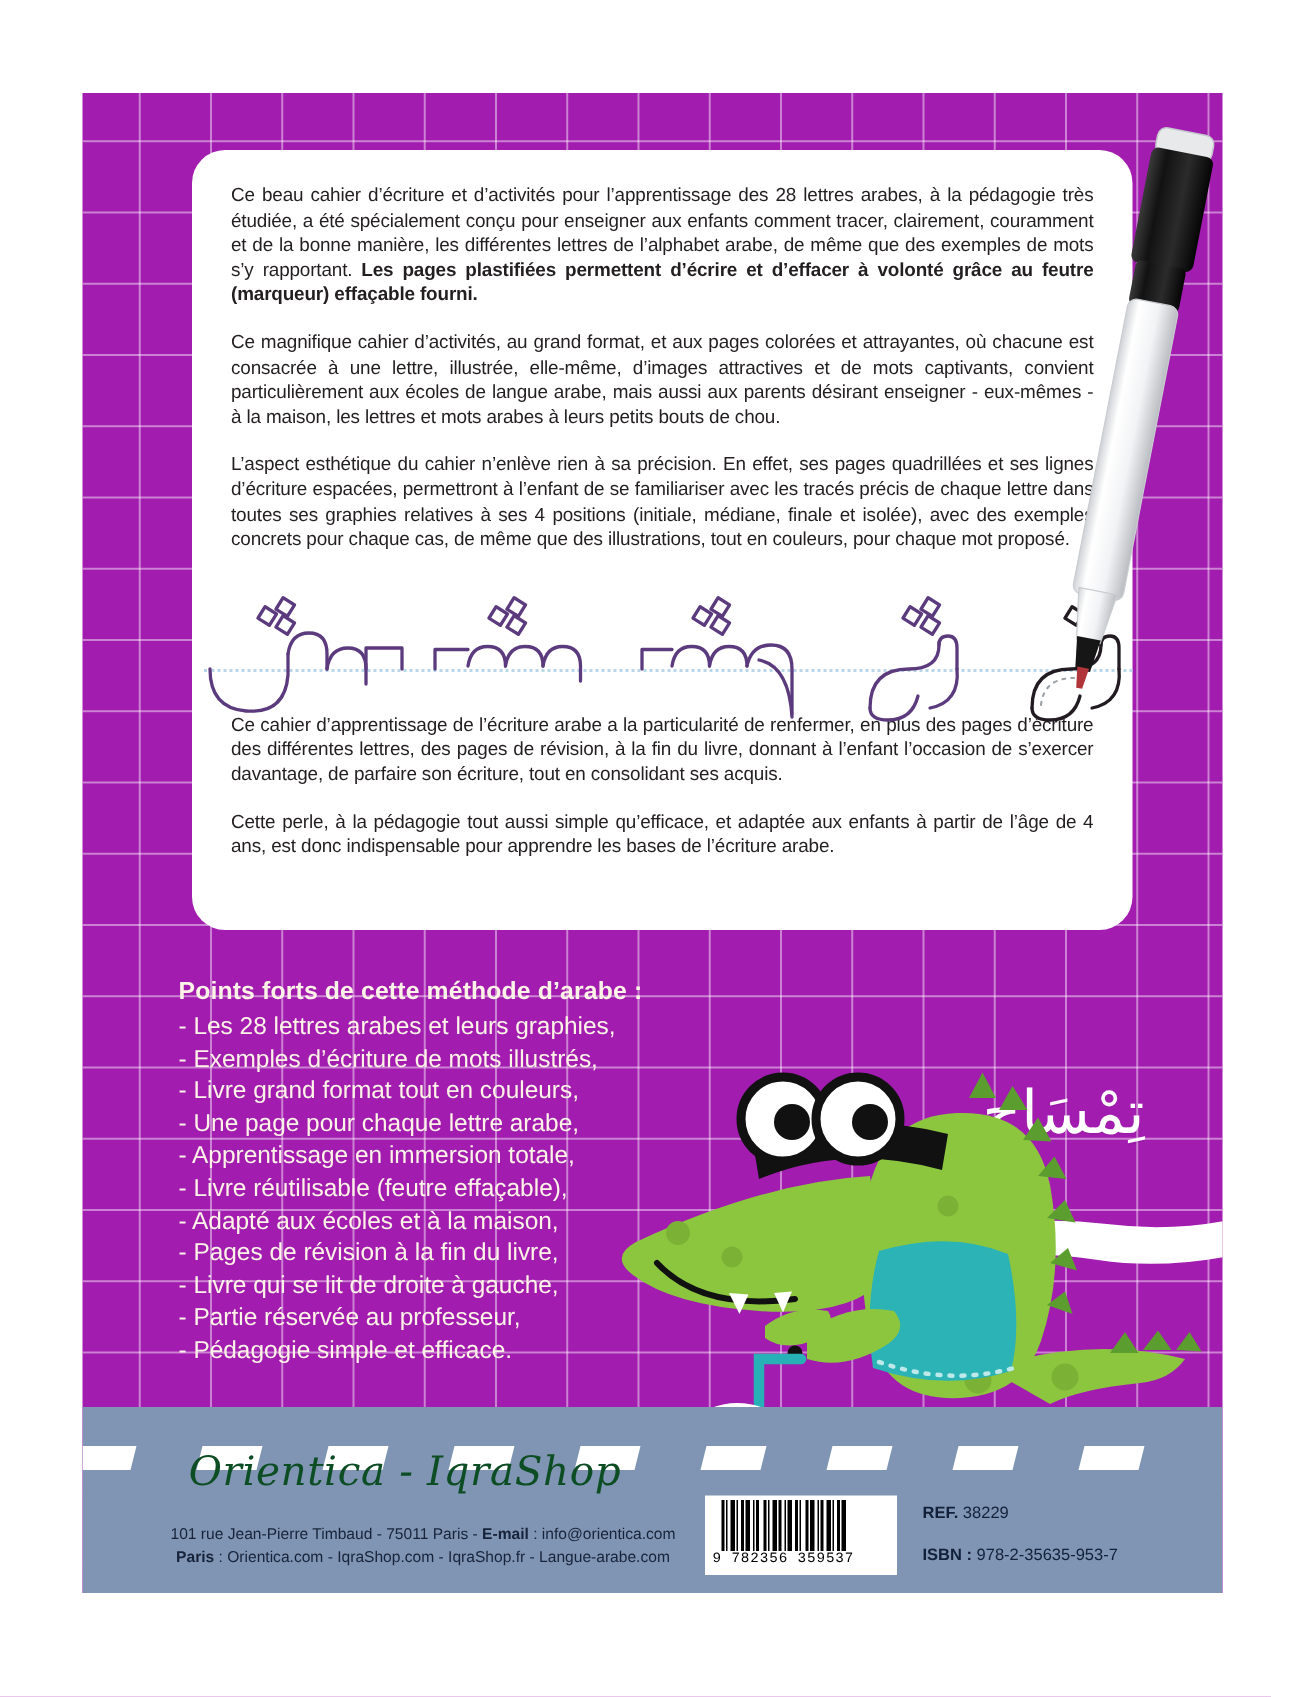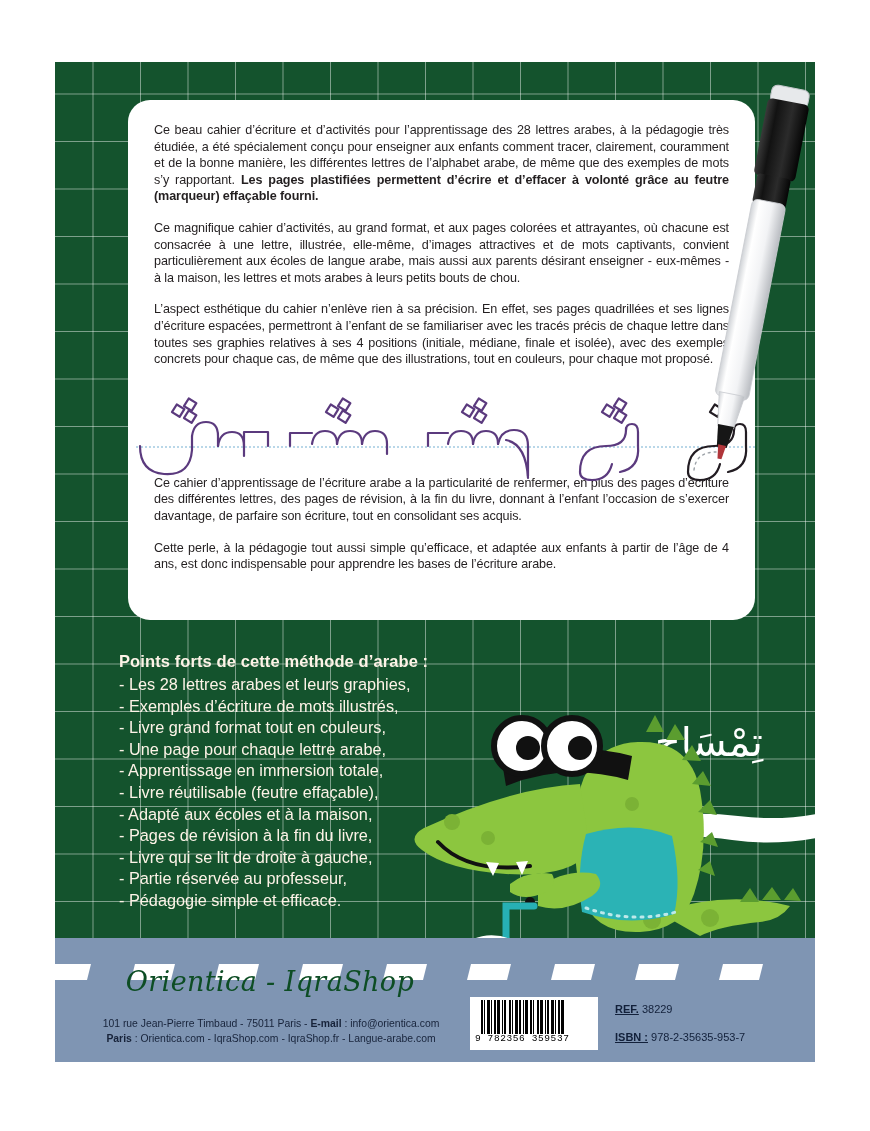--- a/index.html
+++ b/index.html
@@ -14,21 +14,21 @@
     overflow: hidden;
   }
 
   
   #cover {
     position: absolute;
     left: 55px;
     top: 62px;
     width: 760px;
     height: 1000px;
-    background: #14532d;
+    background: #a21caf;
     overflow: hidden;
   }
   #grid {
     position: absolute;
     inset: 0;
     background-image:
       linear-gradient(to right, rgba(255,255,255,.45) 1px, transparent 1px),
       linear-gradient(to bottom, rgba(255,255,255,.45) 1px, transparent 1px);
     background-size: 47.5px 47.5px;
     background-position: -10px -16px;
@@ -154,21 +154,21 @@
     top: 28px;
     text-align: center;
     font-family: "DejaVu Serif", serif;
     font-style: italic;
     font-size: 27px;
     color: #0d4d24;
     letter-spacing: .4px;
   }
   #addr1, #addr2 {
     position: absolute;
-    left: 1px;
+    left: 12px;
     width: 430px;
     text-align: center;
     font-size: 10.4px;
     color: #17233a;
   }
   #addr1 { top: 80px; }
   #addr2 { top: 95px; }
   #addr1 b, #addr2 b { font-weight: bold; }
 
   
@@ -199,21 +199,21 @@
     padding-left: 1px;
   }
   #ref, #isbn {
     position: absolute;
     left: 560px;
     font-size: 11px;
     color: #12203a;
   }
   #ref { top: 65px; }
   #isbn { top: 93px; }
-  #ref b, #isbn b { font-weight: bold; text-decoration: underline; }
+  #ref b, #isbn b { font-weight: bold; }
 </style>
 </head>
 <body>
 
 <div id="cover">
   <div id="grid"></div>
 
   <div id="card">
     <p class="para"><span>Ce beau cahier d’écriture et d’activités pour l’apprentissage des 28 lettres arabes, à la pédagogie très étudiée, a été spécialement conçu pour enseigner aux enfants comment tracer, clairement, couramment et de la bonne manière, les différentes lettres de l’alphabet arabe, de même que des exemples de mots s’y rapportant. </span><b>Les pages plastifiées permettent d’écrire et d’effacer à volonté grâce au feutre (marqueur) effaçable fourni.</b></p>
     <p class="para"><span>Ce magnifique cahier d’activités, au grand format, et aux pages colorées et attrayantes, où chacune est consacrée à une lettre, illustrée, elle-même, d’images attractives et de mots captivants, convient particulièrement aux écoles de langue arabe, mais aussi aux parents désirant enseigner - eux-mêmes - à la maison, les lettres et mots arabes à leurs petits bouts de chou.</span></p>

